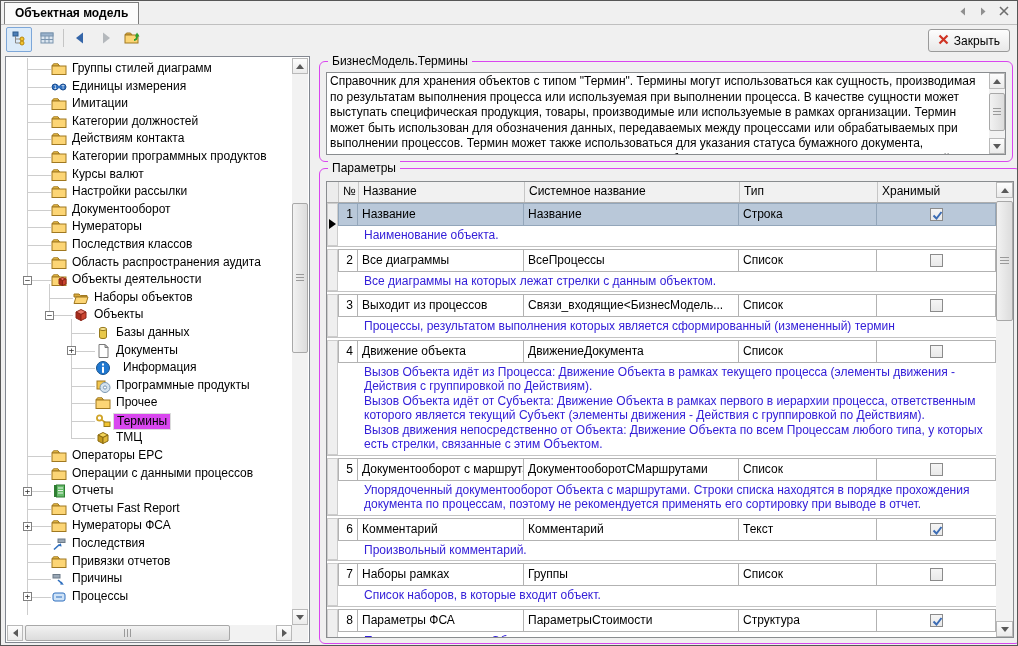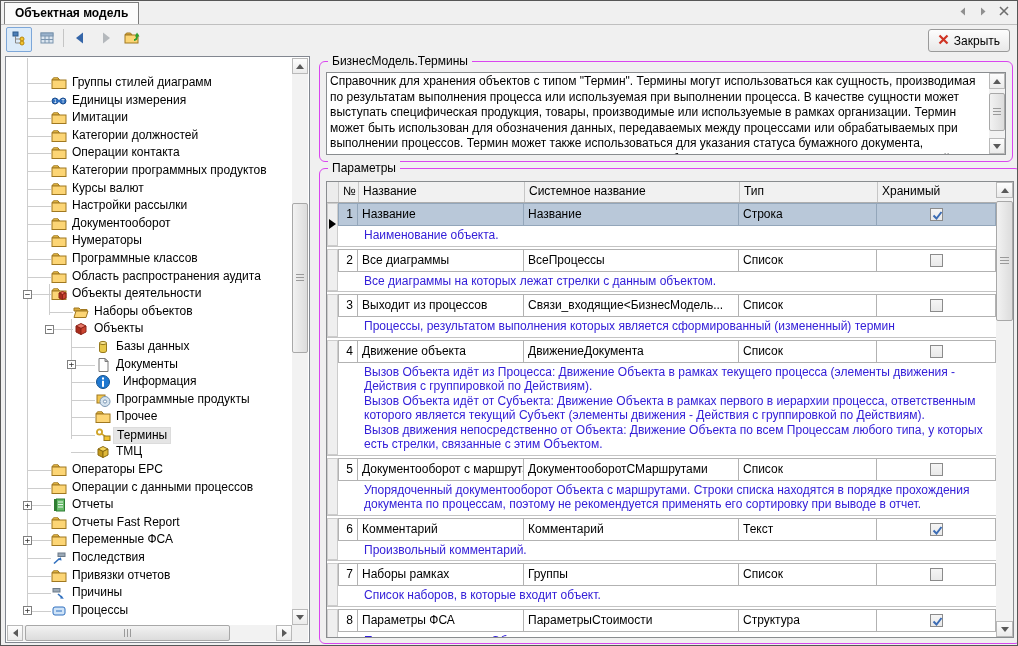--- a/index.html
+++ b/index.html
@@ -17,30 +17,30 @@
   
   .toolbar{position:absolute;left:0;top:24px;right:0;height:28px;background:#f0f0f0;}
   .tbtn{position:absolute;top:2px;width:24px;height:23px;display:flex;align-items:center;justify-content:center;border:1px solid transparent;border-radius:2px;}
   .tbtn.active{background:#dcebf9;border-color:#7da7d9;}
   .tsep{position:absolute;top:4px;width:1px;height:18px;background:#c5c5c5;}
   .close-btn{position:absolute;right:7px;top:4px;height:21px;padding:0 9px;display:flex;align-items:center;gap:5px;
     background:linear-gradient(#fdfdfd,#e8e8e8);border:1px solid #9a9a9a;border-radius:3px;font-size:12px;}
   
   .tree-panel{position:absolute;left:4px;top:55px;width:305px;height:587px;background:#fff;border:1px solid #828790;box-sizing:border-box;}
   .tree-view{position:absolute;left:1px;top:1px;right:17px;bottom:17px;overflow:hidden;}
-  .tree-rows{position:relative;padding-top:16px;}
+  .tree-rows{position:relative;padding-top:2px;}
   .tree-row{position:relative;height:17.6px;}
   .tree-row .conn{position:absolute;top:9px;height:1px;background:#cdcdcd;}
   .trunk{position:absolute;width:1px;background:#cdcdcd;}
   .expand-box{position:absolute;top:4.5px;width:9px;height:9px;background:#fff;border:1px solid #808080;box-sizing:border-box;
     font-size:9px;line-height:6px;text-align:center;color:#303030;font-family:"DejaVu Sans Mono",monospace;}
   .tree-icon{position:absolute;top:1px;width:16px;height:16px;}
   .tree-icon svg{display:block;}
   .tree-label{position:absolute;top:1px;line-height:15px;padding:0 3px;white-space:nowrap;}
-  .tree-label.selected{background:#e5e5e5;border:1px solid #dcdcdc;}
+  .tree-label.selected{background:#d946ef;border:1px solid #dcdcdc;}
   
   .sb{position:absolute;background:#f2f2f2;}
   .sb-btn{position:absolute;width:16px;height:16px;background:linear-gradient(#fdfdfd,#ebebeb);border:1px solid #b9b9b9;box-sizing:border-box;display:flex;align-items:center;justify-content:center;}
   .arr{width:0;height:0;border:4px solid transparent;}
   .arr.up{border-bottom:5px solid #5a5a5a;border-top:none;}
   .arr.down{border-top:5px solid #5a5a5a;border-bottom:none;}
   .arr.left{border-right:5px solid #5a5a5a;border-left:none;}
   .arr.right{border-left:5px solid #5a5a5a;border-right:none;}
   .sb-thumb{position:absolute;background:linear-gradient(90deg,#f2f2f2,#dcdcdc);border:1px solid #a8a8a8;box-sizing:border-box;border-radius:2px;}
   .sb-thumb.h{background:linear-gradient(#f2f2f2,#dcdcdc);}
@@ -198,21 +198,21 @@
           <span class="tree-label" style="left: 62px;">Категории должностей</span>
         </div>
         <div class="tree-row">
           <span class="conn" style="left: 20px; width: 24px;"></span>
           <span class="tree-icon" style="left: 44px;">
             <svg width="16" height="16">
               <path d="M1 5 l1.5-2.2 h4.5 l1.5 2.2 z" fill="#f3c64e" stroke="#a07820"></path>
               <rect x="1" y="5" width="14" height="8.5" fill="#fcd575" stroke="#a07820"></rect>
             </svg>
           </span>
-          <span class="tree-label" style="left: 62px;">Операции контакта</span>
+          <span class="tree-label" style="left: 62px;">Действиям контакта</span>
         </div>
         <div class="tree-row">
           <span class="conn" style="left: 20px; width: 24px;"></span>
           <span class="tree-icon" style="left: 44px;">
             <svg width="16" height="16">
               <path d="M1 5 l1.5-2.2 h4.5 l1.5 2.2 z" fill="#f3c64e" stroke="#a07820"></path>
               <rect x="1" y="5" width="14" height="8.5" fill="#fcd575" stroke="#a07820"></rect>
             </svg>
           </span>
           <span class="tree-label" style="left: 62px;">Категории программных продуктов</span>
@@ -258,21 +258,21 @@
           <span class="tree-label" style="left: 62px;">Нумераторы</span>
         </div>
         <div class="tree-row">
           <span class="conn" style="left: 20px; width: 24px;"></span>
           <span class="tree-icon" style="left: 44px;">
             <svg width="16" height="16">
               <path d="M1 5 l1.5-2.2 h4.5 l1.5 2.2 z" fill="#f3c64e" stroke="#a07820"></path>
               <rect x="1" y="5" width="14" height="8.5" fill="#fcd575" stroke="#a07820"></rect>
             </svg>
           </span>
-          <span class="tree-label" style="left: 62px;">Программные классов</span>
+          <span class="tree-label" style="left: 62px;">Последствия классов</span>
         </div>
         <div class="tree-row">
           <span class="conn" style="left: 20px; width: 24px;"></span>
           <span class="tree-icon" style="left: 44px;">
             <svg width="16" height="16">
               <path d="M1 5 l1.5-2.2 h4.5 l1.5 2.2 z" fill="#f3c64e" stroke="#a07820"></path>
               <rect x="1" y="5" width="14" height="8.5" fill="#fcd575" stroke="#a07820"></rect>
             </svg>
           </span>
           <span class="tree-label" style="left: 62px;">Область распространения аудита</span>
@@ -432,21 +432,21 @@
         </div>
         <div class="tree-row">
           <span class="conn" style="left: 20px; width: 24px;"></span>
           <span class="expand-box" style="left: 16px;">+</span>
           <span class="tree-icon" style="left: 44px;">
             <svg width="16" height="16">
               <path d="M1 5 l1.5-2.2 h4.5 l1.5 2.2 z" fill="#f3c64e" stroke="#a07820"></path>
               <rect x="1" y="5" width="14" height="8.5" fill="#fcd575" stroke="#a07820"></rect>
             </svg>
           </span>
-          <span class="tree-label" style="left: 62px;">Переменные ФСА</span>
+          <span class="tree-label" style="left: 62px;">Нумераторы ФСА</span>
         </div>
         <div class="tree-row">
           <span class="conn" style="left: 20px; width: 24px;"></span>
           <span class="tree-icon" style="left: 44px;">
             <svg width="16" height="16">
               <rect x="7" y="3" width="7" height="3.5" fill="#9aa8b6" stroke="#6c7a88"></rect>
               <path d="M3 13.5 L8.5 8.5" stroke="#2f6fbe" stroke-width="1.6" fill="none"></path>
               <polygon points="9.8,7.2 10.6,10.4 6.8,9.8" fill="#2f6fbe"></polygon>
             </svg>
           </span>

